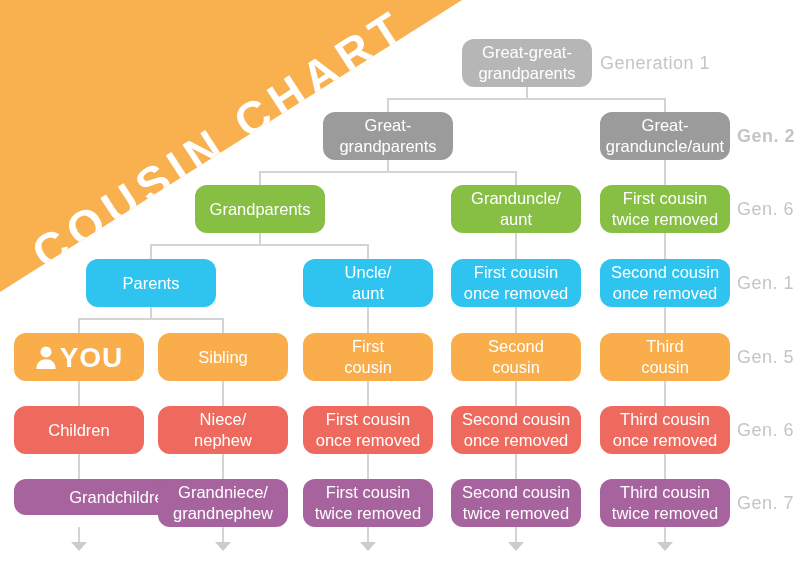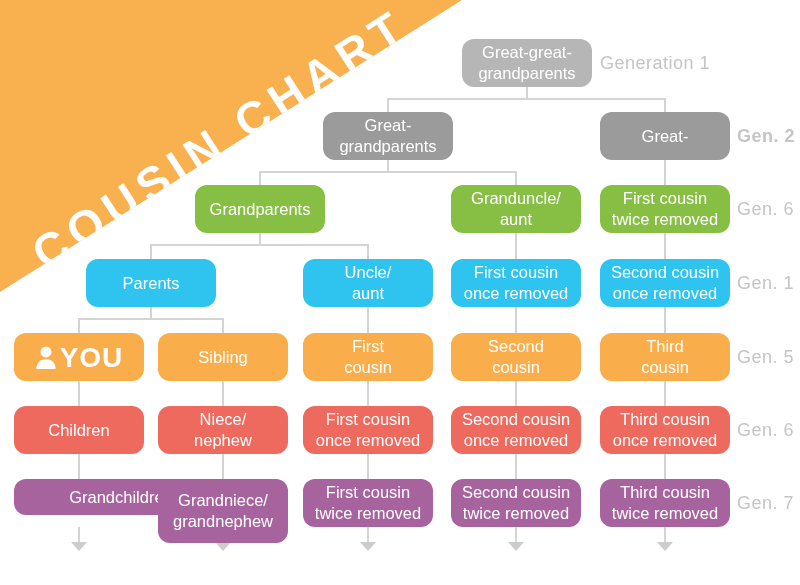--- a/index.html
+++ b/index.html
@@ -50,20 +50,21 @@
       <div class="node" style="left: 462px; top: 39px; width: 130px; height: 48px; background: rgb(182, 182, 182);">
         <span>Great-great-</span>
         <span>grandparents</span>
       </div>
       <div class="node" style="left: 323px; top: 112px; width: 130px; height: 48px; background: rgb(155, 155, 155);">
         <span>Great-</span>
         <span>grandparents</span>
       </div>
       <div class="node" style="left: 600px; top: 112px; width: 130px; height: 48px; background: rgb(155, 155, 155);">
         <span>Great-</span>
+        <span>granduncle/aunt</span>
       </div>
       <div class="node" style="left: 195px; top: 185px; width: 130px; height: 48px; background: rgb(135, 191, 69);">
         <span>Grandparents</span>
       </div>
       <div class="node" style="left: 451px; top: 185px; width: 130px; height: 48px; background: rgb(135, 191, 69);">
         <span>Granduncle/</span>
         <span>aunt</span>
       </div>
       <div class="node" style="left: 600px; top: 185px; width: 130px; height: 48px; background: rgb(135, 191, 69);">
         <span>First cousin</span>
@@ -125,21 +126,21 @@
       </div>
       <div class="node" style="left: 600px; top: 406px; width: 130px; height: 48px; background: rgb(238, 106, 94);">
         <span>Third cousin</span>
         <span>once removed</span>
       </div>
       <div class="node" style="left: 14px; top: 479px; width: 130px; height: 36px; background: rgb(167, 99, 157); padding-left: 42px;">
         <span>Grandchildren</span>
       </div>
       <div class="conn" style="left: 78px; top: 527px; width: 2px; height: 16px;"></div>
       <div class="arrowhead" style="left: 71px; top: 542px;"></div>
-      <div class="node" style="left: 158px; top: 479px; width: 130px; height: 64px; background: rgb(167, 99, 157);">
+      <div class="node" style="left: 158px; top: 479px; width: 130px; height: 48px; background: rgb(167, 99, 157);">
         <span>Grandniece/</span>
         <span>grandnephew</span>
       </div>
       <div class="conn" style="left: 222px; top: 527px; width: 2px; height: 16px;"></div>
       <div class="arrowhead" style="left: 215px; top: 542px;"></div>
       <div class="node" style="left: 303px; top: 479px; width: 130px; height: 48px; background: rgb(167, 99, 157);">
         <span>First cousin</span>
         <span>twice removed</span>
       </div>
       <div class="conn" style="left: 367px; top: 527px; width: 2px; height: 16px;"></div>

